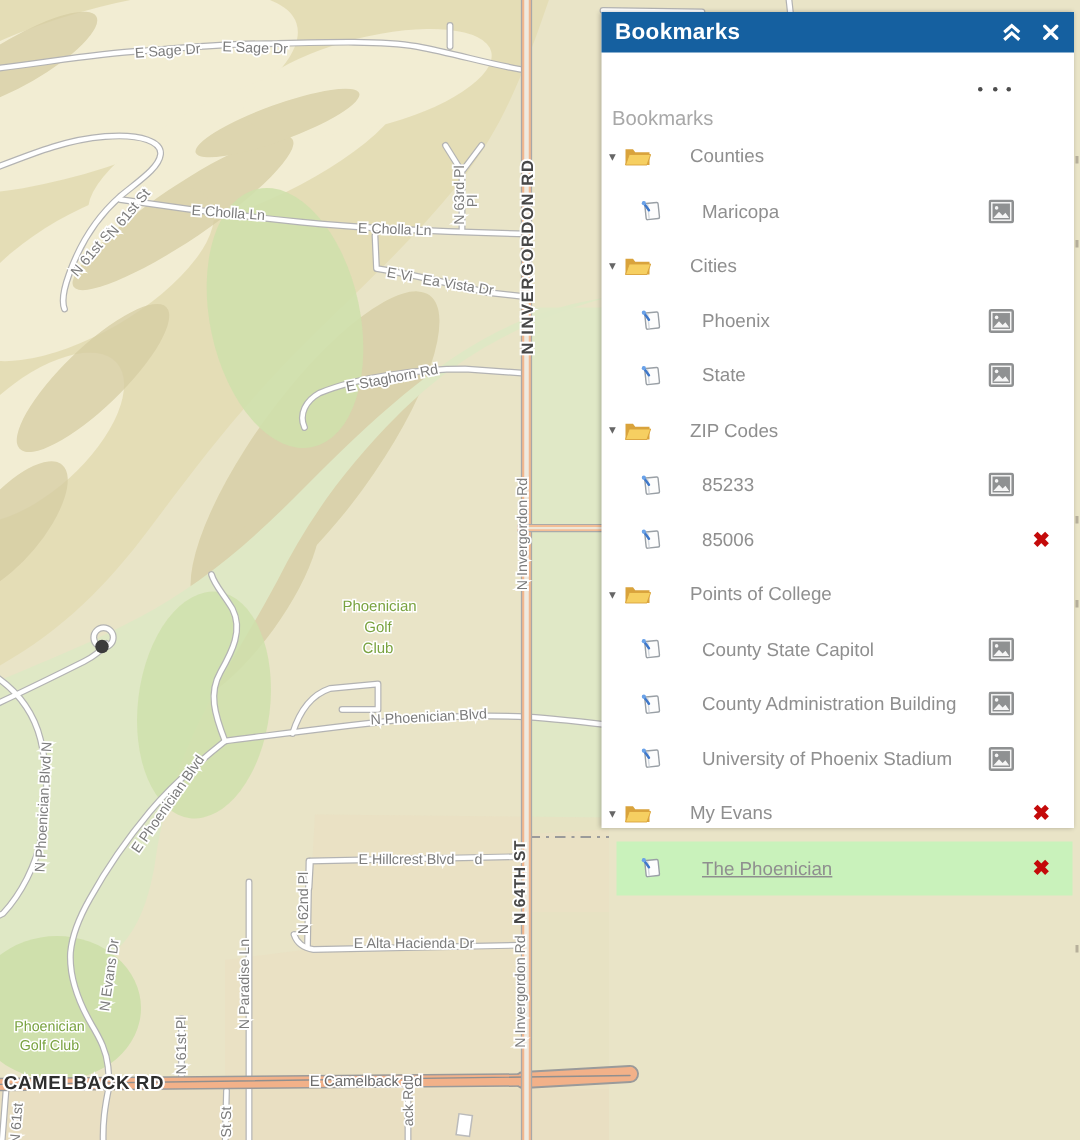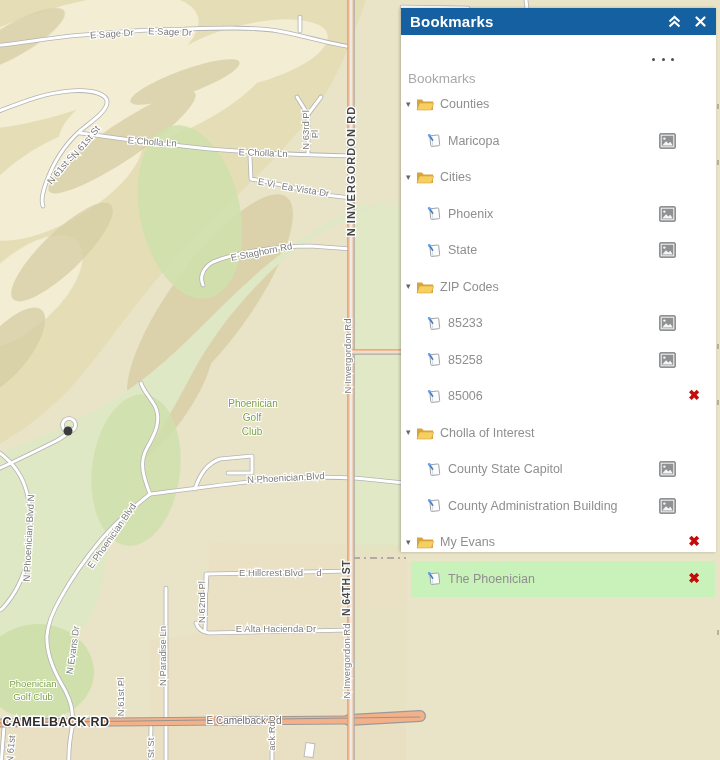--- a/index.html
+++ b/index.html
@@ -14,26 +14,26 @@
   .panel-title{color:#fff;font-size:15px;font-weight:bold;padding-left:9px;letter-spacing:.2px;}
   .hdr-btn{position:absolute;top:0;height:27px;display:flex;align-items:center;justify-content:center;cursor:pointer;}
   .btn-collapse{right:30px;width:24px;}
   .btn-close{right:4px;width:24px;}
   .panel-menu{position:absolute;top:45px;right:42px;width:22px;height:12px;
     display:flex;align-items:center;justify-content:space-between;cursor:pointer;}
   .panel-menu i{width:3px;height:3px;border-radius:50%;background:#4d4d4d;display:block;}
   .section-label{position:absolute;left:7px;top:63px;font-size:13.5px;color:#a8a8a8;}
   .tree{position:absolute;left:10px;top:78px;width:304px;}
   .row{height:36.5px;display:flex;align-items:center;font-size:12.5px;color:#8f8f8f;position:relative;}
-  .row.selected{background:#c9f2bb;}
+  .row.selected{background:#c9f2bb;text-decoration:underline;}
   .row .caret{width:9px;margin-left:-5px;font-size:9px;color:#666;line-height:1;}
   .row .folder-ic{margin:0 6px 0 1px;display:flex;}
   .row.bk{padding-left:16px;}
   .row .bk-ic{margin-right:6px;display:flex;}
-  .lbl{white-space:nowrap;}
+  .lbl{white-space:nowrap;margin-left:20px;}
   .trail-img{position:absolute;right:39px;top:10px;display:flex;cursor:pointer;}
   .trail-del{position:absolute;right:15px;top:50%;transform:translateY(-54%);
     color:#c40a0a;font-size:14px;font-weight:bold;cursor:pointer;line-height:1;}
   
   text{font-family:"Liberation Sans",sans-serif;}
   .t-min{font-size:9.5px;fill:#7c7c7c;stroke:#ffffff;stroke-width:2.4px;paint-order:stroke;}
   .t-art{font-size:10px;fill:#6b6b6b;stroke:#ffffff;stroke-width:2.4px;paint-order:stroke;}
   .t-maj{font-size:11px;font-weight:bold;fill:#474747;letter-spacing:1.1px;stroke:#ffffff;stroke-width:2.6px;paint-order:stroke;}
   .t-maj2{font-size:10.5px;font-weight:bold;fill:#474747;letter-spacing:.4px;stroke:#ffffff;stroke-width:2.6px;paint-order:stroke;}
   .t-cam{font-size:12.5px;font-weight:bold;fill:#2e2e2e;letter-spacing:.4px;stroke:#ffffff;stroke-width:2.8px;paint-order:stroke;}
@@ -347,41 +347,20 @@
         <span class="trail-img">
             <svg width="17" height="16" viewBox="0 0 17 16">
               <rect x="0.5" y="0.5" width="16" height="15" rx="1.5" fill="#8f9192" stroke="#8f9192"></rect>
               <rect x="2.2" y="2.2" width="12.6" height="11.6" fill="none" stroke="#f5f5f5"></rect>
               <circle cx="5.4" cy="5.6" r="1.2" fill="#f5f5f5"></circle>
               <path d="M3.2,12.4 L7,8.2 L9.4,10.6 L11.3,8.8 L13.8,12.4 Z" fill="#f5f5f5"></path>
             </svg>
           </span>
       </div>
 
-      <div class="row bk">
-        <span class="bk-ic">
-            <svg width="15" height="15" viewBox="0 0 16 16">
-              <g transform="rotate(-6 8 8)">
-                <rect x="3.5" y="2.5" width="9.5" height="11.5" rx="1" fill="#fdfdfd" stroke="#9aa0a6"></rect>
-                <path d="M5.6,3 L5.6,13.5" stroke="#d5dadf" stroke-width="1"></path>
-              </g>
-              <path d="M2.2,2.4 L6,7.6" stroke="#3f78c9" stroke-width="1.8" stroke-linecap="round"></path>
-              <circle cx="2.4" cy="2.6" r="1.5" fill="#6aa2e8"></circle>
-            </svg>
-          </span>
-        <span class="lbl">85258</span>
-        <span class="trail-img">
-            <svg width="17" height="16" viewBox="0 0 17 16">
-              <rect x="0.5" y="0.5" width="16" height="15" rx="1.5" fill="#8f9192" stroke="#8f9192"></rect>
-              <rect x="2.2" y="2.2" width="12.6" height="11.6" fill="none" stroke="#f5f5f5"></rect>
-              <circle cx="5.4" cy="5.6" r="1.2" fill="#f5f5f5"></circle>
-              <path d="M3.2,12.4 L7,8.2 L9.4,10.6 L11.3,8.8 L13.8,12.4 Z" fill="#f5f5f5"></path>
-            </svg>
-          </span>
-      </div>
 
       <div class="row bk">
         <span class="bk-ic">
             <svg width="15" height="15" viewBox="0 0 16 16">
               <g transform="rotate(-6 8 8)">
                 <rect x="3.5" y="2.5" width="9.5" height="11.5" rx="1" fill="#fdfdfd" stroke="#9aa0a6"></rect>
                 <path d="M5.6,3 L5.6,13.5" stroke="#d5dadf" stroke-width="1"></path>
               </g>
               <path d="M2.2,2.4 L6,7.6" stroke="#3f78c9" stroke-width="1.8" stroke-linecap="round"></path>
               <circle cx="2.4" cy="2.6" r="1.5" fill="#6aa2e8"></circle>
@@ -392,21 +371,21 @@
       </div>
 
       <div class="row">
         <span class="caret">▾</span>
         <span class="folder-ic">
             <svg width="18" height="14" viewBox="0 0 18 14">
               <path d="M1,2.5 L6,2.5 L7.5,4.5 L17,4.5 L17,13 L1,13 Z" fill="#d9a33c"></path>
               <path d="M1,13 L3.5,6 L17.8,6 L15.3,13 Z" fill="#f6cf61" stroke="#d9a33c" stroke-width="0.6"></path>
             </svg>
           </span>
-        <span class="lbl">Cholla of Interest</span>
+        <span class="lbl">Points of College</span>
       </div>
 
       <div class="row bk">
         <span class="bk-ic">
             <svg width="15" height="15" viewBox="0 0 16 16">
               <g transform="rotate(-6 8 8)">
                 <rect x="3.5" y="2.5" width="9.5" height="11.5" rx="1" fill="#fdfdfd" stroke="#9aa0a6"></rect>
                 <path d="M5.6,3 L5.6,13.5" stroke="#d5dadf" stroke-width="1"></path>
               </g>
               <path d="M2.2,2.4 L6,7.6" stroke="#3f78c9" stroke-width="1.8" stroke-linecap="round"></path>
@@ -440,20 +419,41 @@
         <span class="trail-img">
             <svg width="17" height="16" viewBox="0 0 17 16">
               <rect x="0.5" y="0.5" width="16" height="15" rx="1.5" fill="#8f9192" stroke="#8f9192"></rect>
               <rect x="2.2" y="2.2" width="12.6" height="11.6" fill="none" stroke="#f5f5f5"></rect>
               <circle cx="5.4" cy="5.6" r="1.2" fill="#f5f5f5"></circle>
               <path d="M3.2,12.4 L7,8.2 L9.4,10.6 L11.3,8.8 L13.8,12.4 Z" fill="#f5f5f5"></path>
             </svg>
           </span>
       </div>
 
+      <div class="row bk">
+        <span class="bk-ic">
+            <svg width="15" height="15" viewBox="0 0 16 16">
+              <g transform="rotate(-6 8 8)">
+                <rect x="3.5" y="2.5" width="9.5" height="11.5" rx="1" fill="#fdfdfd" stroke="#9aa0a6"></rect>
+                <path d="M5.6,3 L5.6,13.5" stroke="#d5dadf" stroke-width="1"></path>
+              </g>
+              <path d="M2.2,2.4 L6,7.6" stroke="#3f78c9" stroke-width="1.8" stroke-linecap="round"></path>
+              <circle cx="2.4" cy="2.6" r="1.5" fill="#6aa2e8"></circle>
+            </svg>
+          </span>
+        <span class="lbl">University of Phoenix Stadium</span>
+        <span class="trail-img">
+            <svg width="17" height="16" viewBox="0 0 17 16">
+              <rect x="0.5" y="0.5" width="16" height="15" rx="1.5" fill="#8f9192" stroke="#8f9192"></rect>
+              <rect x="2.2" y="2.2" width="12.6" height="11.6" fill="none" stroke="#f5f5f5"></rect>
+              <circle cx="5.4" cy="5.6" r="1.2" fill="#f5f5f5"></circle>
+              <path d="M3.2,12.4 L7,8.2 L9.4,10.6 L11.3,8.8 L13.8,12.4 Z" fill="#f5f5f5"></path>
+            </svg>
+          </span>
+      </div>
 
       <div class="row">
         <span class="caret">▾</span>
         <span class="folder-ic">
             <svg width="18" height="14" viewBox="0 0 18 14">
               <path d="M1,2.5 L6,2.5 L7.5,4.5 L17,4.5 L17,13 L1,13 Z" fill="#d9a33c"></path>
               <path d="M1,13 L3.5,6 L17.8,6 L15.3,13 Z" fill="#f6cf61" stroke="#d9a33c" stroke-width="0.6"></path>
             </svg>
           </span>
         <span class="lbl">My Evans</span>

